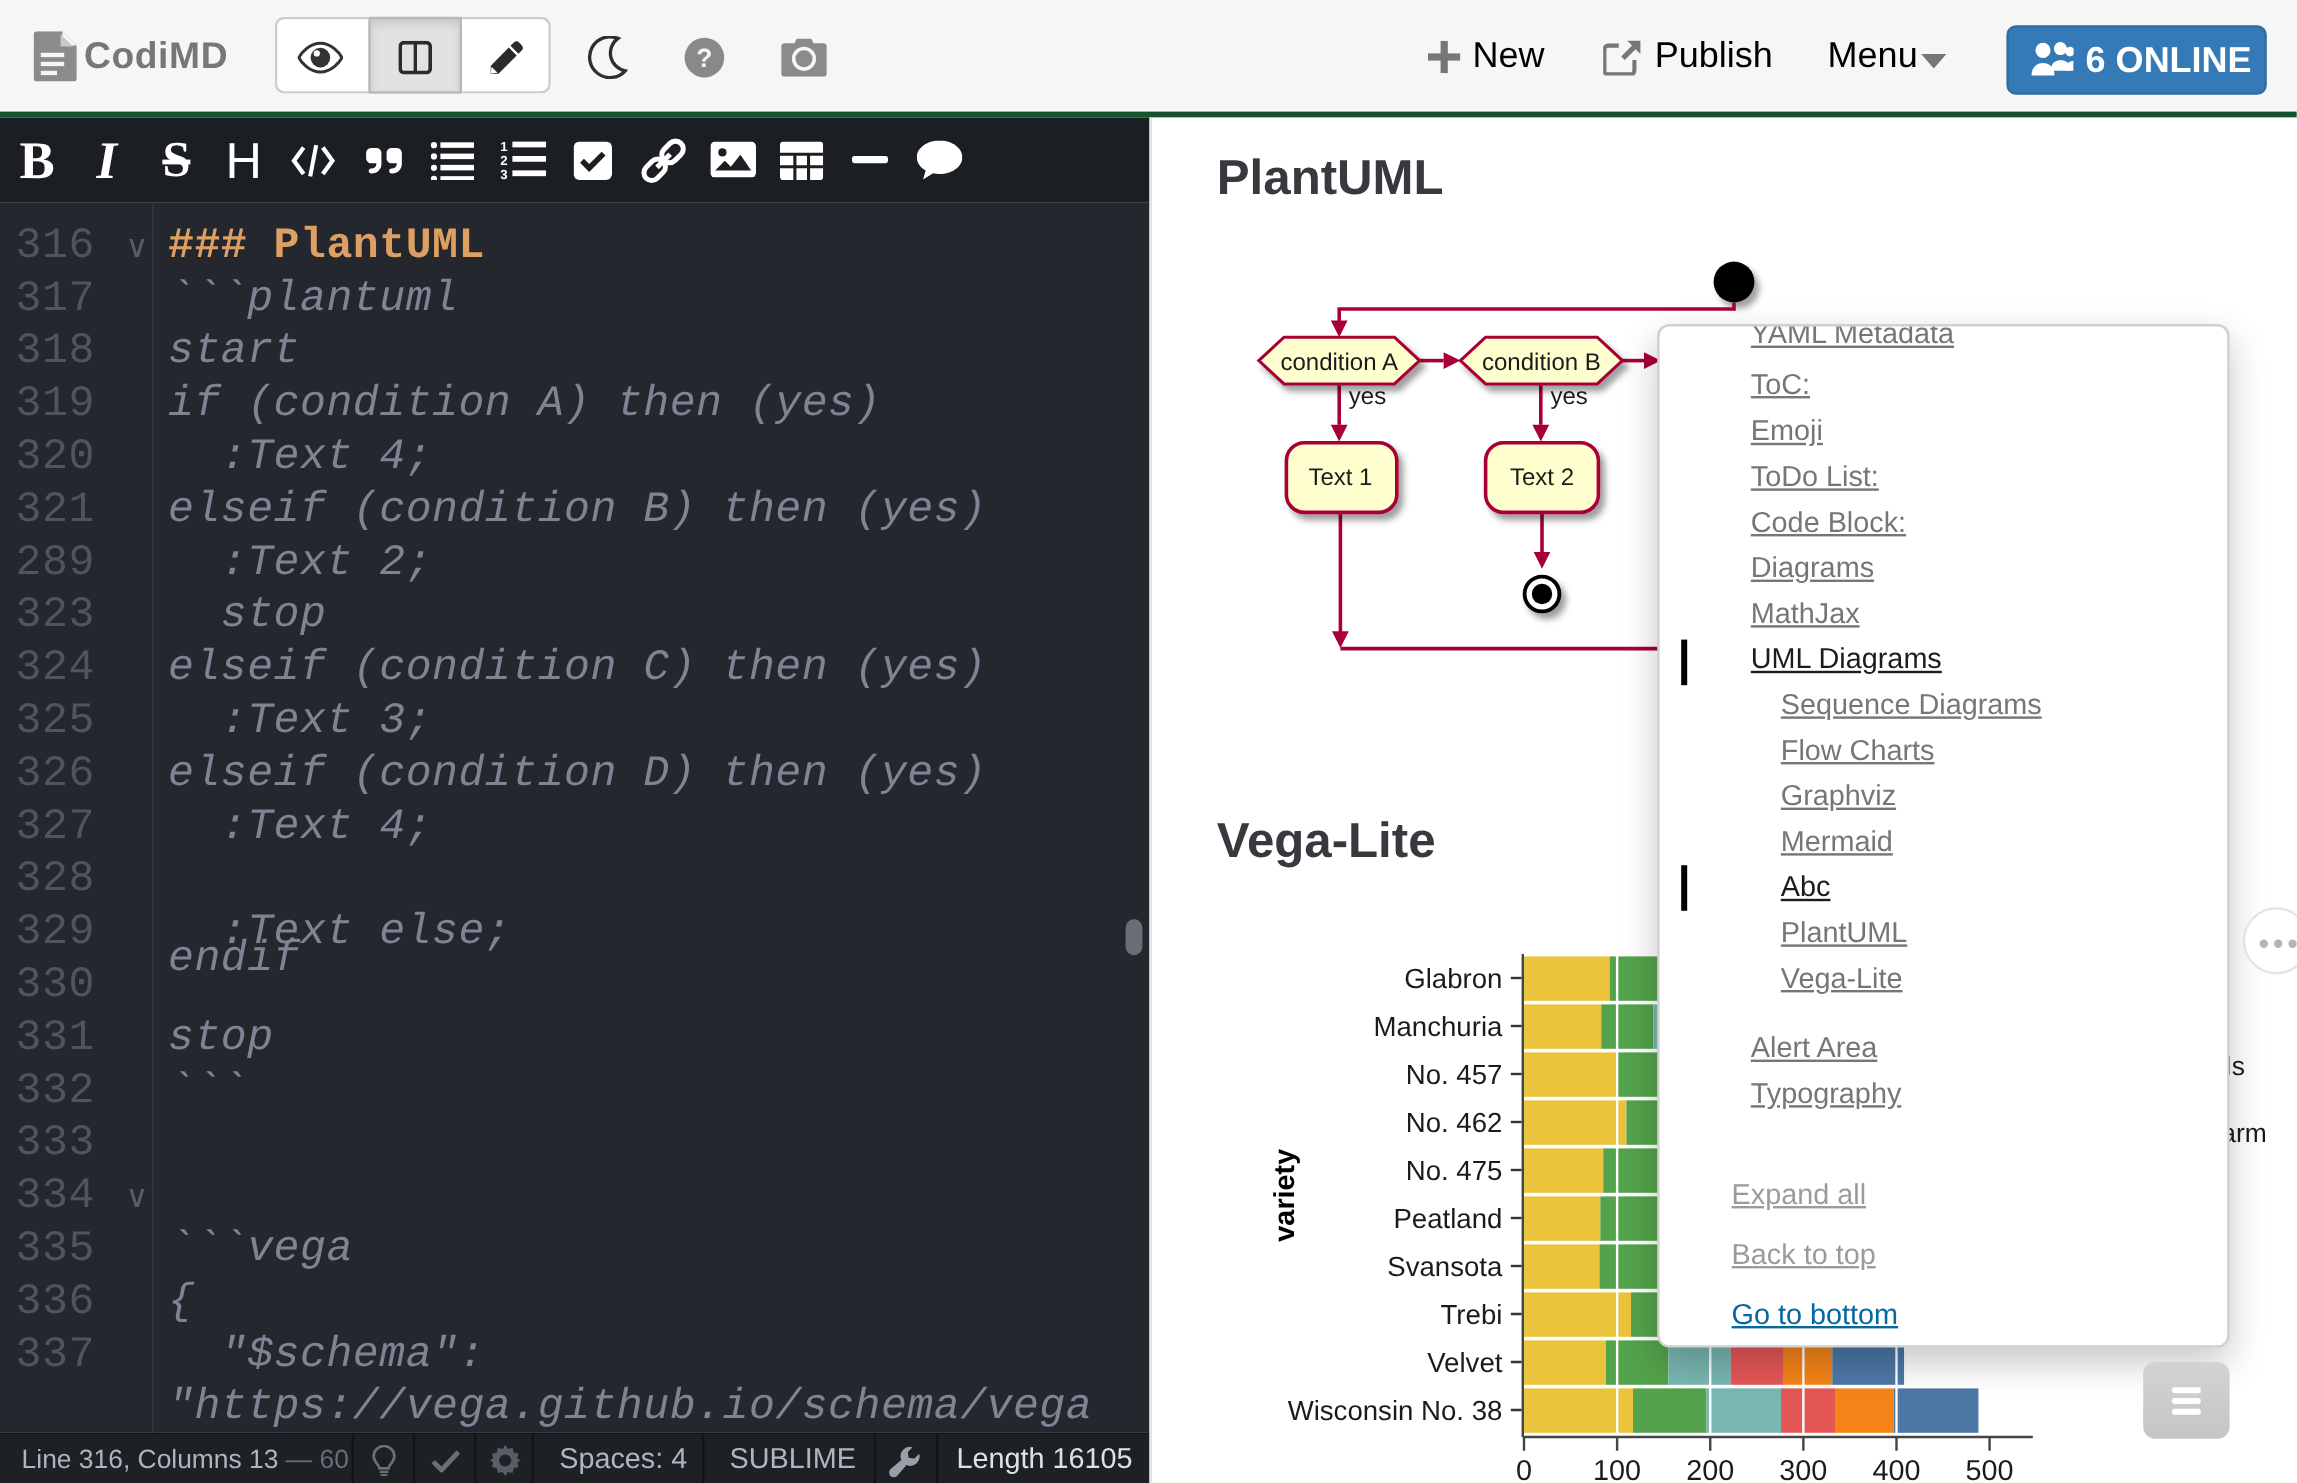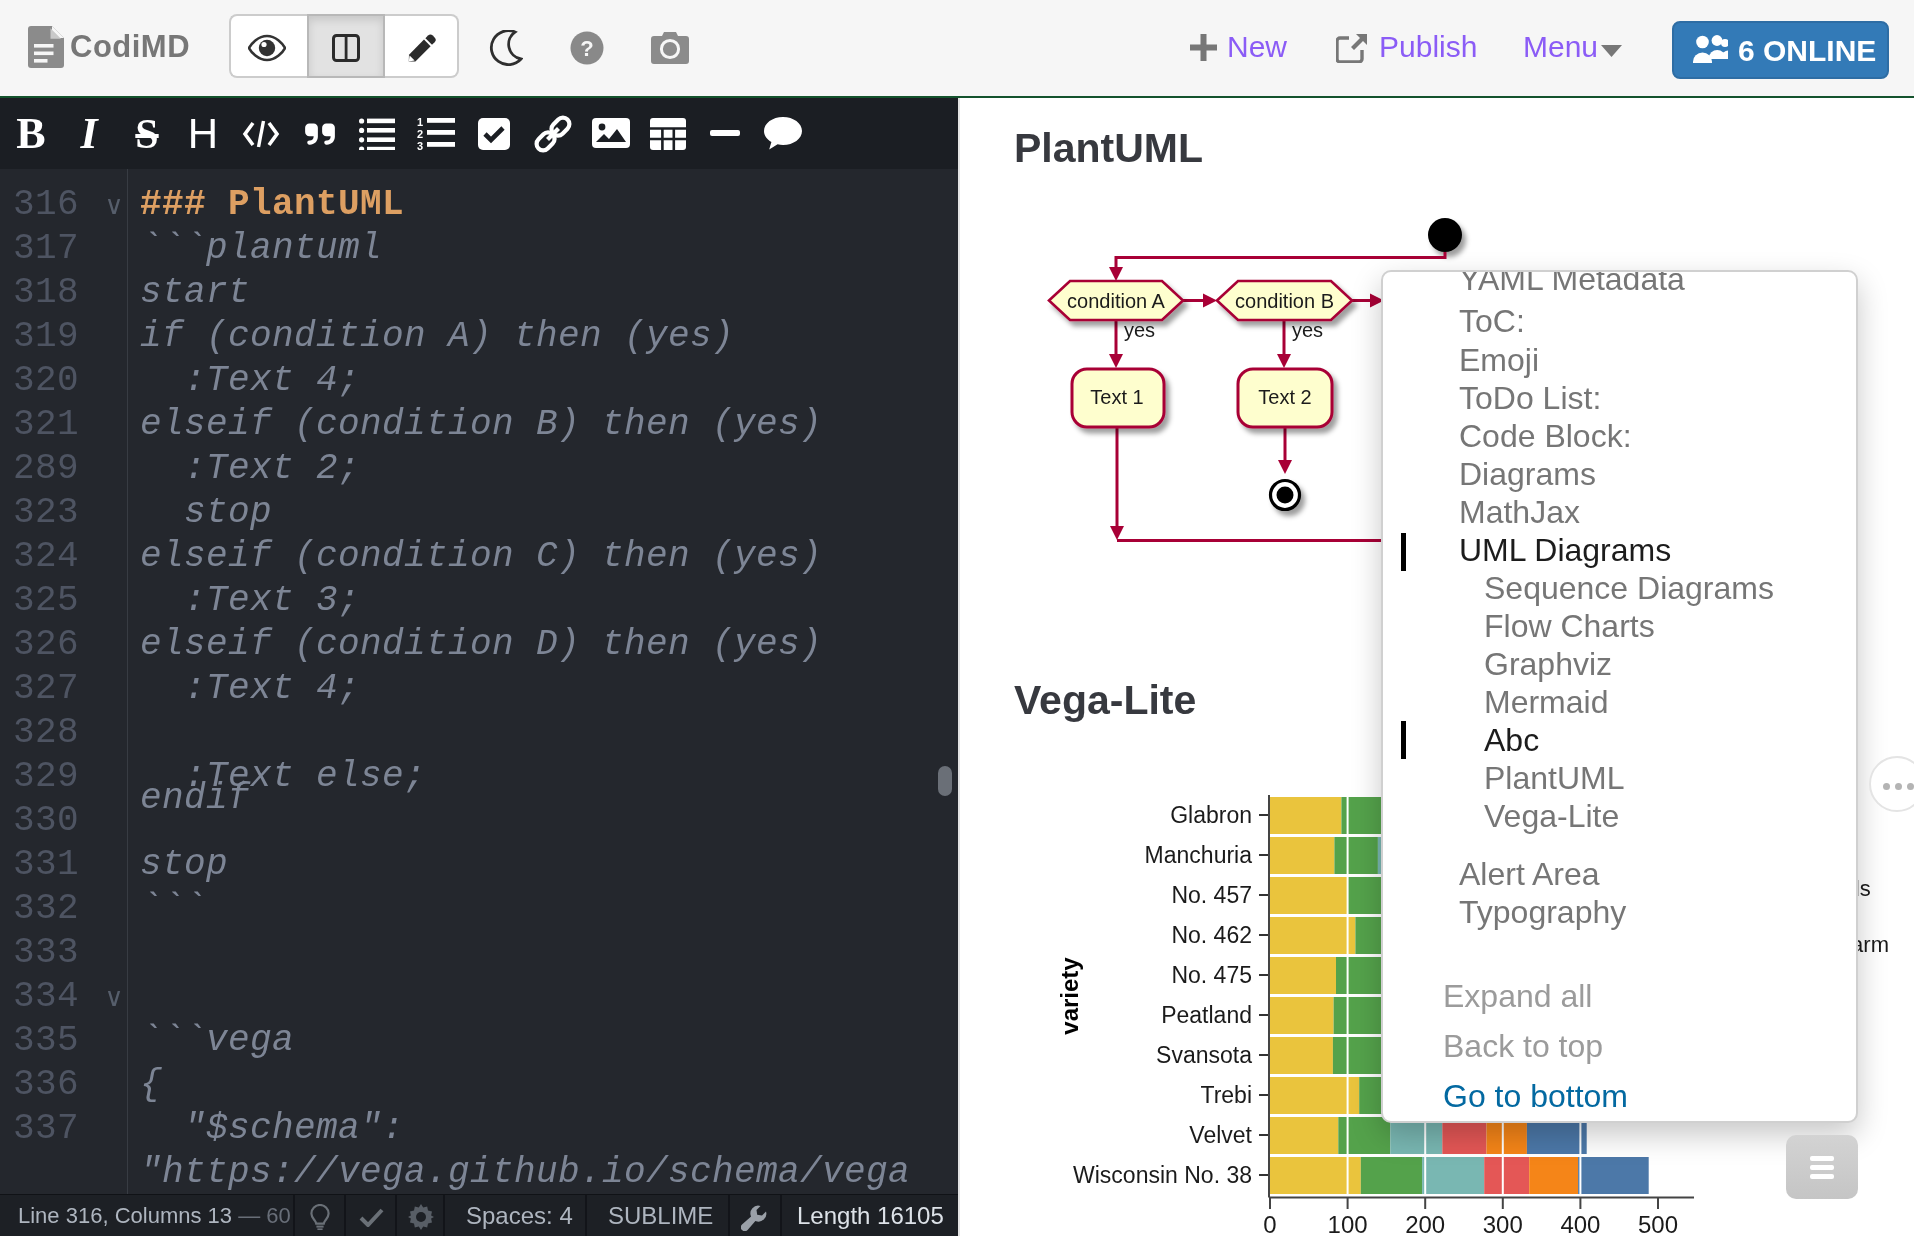--- a/index.html
+++ b/index.html
@@ -1,45 +1,45 @@
 <!DOCTYPE html>
 <html><head>
 <meta charset="utf-8">
 <style>
 * { margin:0; padding:0; box-sizing:border-box; }
 html,body { width:1914px; height:1236px; overflow:hidden; background:#fff; font-family:"Liberation Sans", sans-serif; }
 #page { position:relative; width:1914px; height:1236px; overflow:hidden; }
 .abs { position:absolute; }
 
-#navbar { position:absolute; left:0; top:0; width:1914px; height:98px; background:#f6f6f6; border-bottom:2px solid #14532d; }
+#navbar { position:absolute; left:0; top:0; width:1914px; height:98px; background:#f6f6f6; border-bottom:5px solid #14532d; }
 #brand { position:absolute; left:70px; top:29px; font-size:31px; font-weight:bold; color:#777; letter-spacing:0.5px; }
 .seg { position:absolute; top:14px; height:64px; background:#fff; border:2px solid #ccc; }
 #seg1 { left:229px; width:78px; border-radius:8px 0 0 8px; border-right:none; }
 #seg2 { left:307px; width:78px; background:#e2e2e2; border-color:#b8b8b8; box-shadow:inset 0 4px 8px rgba(0,0,0,0.12); }
 #seg3 { left:385px; width:74px; border-radius:0 8px 8px 0; border-left:none; }
-.navtxt { position:absolute; top:30px; font-size:30px; color:#8b5cf6; }
+.navtxt { position:absolute; top:30px; font-size:30px; color:#000000; }
 
 #toolbar { position:absolute; left:0; top:98px; width:958px; height:71px; background:#1b1e23; }
 #editor { position:absolute; left:0; top:169px; width:958px; height:1025px; background:#24272d; overflow:hidden; }
 #gutterline { position:absolute; left:127px; top:0; width:1px; height:1025px; background:#383c43; }
 .ln { position:absolute; width:79px; text-align:right; font-family:"Liberation Mono", monospace; font-size:36px; letter-spacing:0.4px; color:#4e5462; height:44px; line-height:44px; }
 .cl { position:absolute; left:140px; font-family:"Liberation Mono", monospace; font-size:36px; letter-spacing:0.4px; color:#7d8595; font-style:italic; height:44px; line-height:44px; white-space:pre; }
 .hdr { color:#dd9f62; font-weight:bold; font-style:normal; }
 .fold { position:absolute; left:100px; width:28px; font-size:26px; color:#565e6b; height:44px; line-height:44px; text-align:center; font-style:normal; }
 #scrollthumb { position:absolute; left:938px; top:597px; width:14px; height:30px; border-radius:7px; background:#6a6f77; }
 
 #statusbar { position:absolute; left:0; top:1194px; width:958px; height:42px; background:#1d2025; border-top:1px solid #101216; font-size:24px; color:#aeb5bf; }
 .sdiv { position:absolute; top:0; width:2px; height:42px; background:#121419; }
 .stxt { position:absolute; top:0; height:42px; line-height:42px; }
 
 #preview { position:absolute; left:958px; top:98px; width:956px; height:1138px; background:#fff; border-left:2px solid #e4e4e4; }
 h3.pv { position:absolute; font-size:41px; font-weight:bold; color:#37393f; }
 
 #dropdown { position:absolute; left:1381px; top:270px; width:477px; height:853px; background:#fff; border:2px solid #d0d0d0; border-radius:10px; box-shadow:0 12px 30px rgba(0,0,0,0.22); overflow:hidden; }
-.ti { position:absolute; font-size:32px; color:#767676; white-space:nowrap; height:38px; line-height:38px; }
+.ti { position:absolute; font-size:24px; color:#767676; white-space:nowrap; height:38px; line-height:38px;text-decoration:underline; }
 .ti.dark { color:#1c1c1c; }
 .tbar { position:absolute; left:18px; width:5px; background:#000; }
 
 #dots { position:absolute; left:1869px; top:756px; width:56px; height:56px; border-radius:50%; background:#fff; border:2px solid #e4e4e4; }
 .dot { position:absolute; top:25px; width:7px; height:7px; border-radius:50%; background:#b4b4b4; }
 #burger { position:absolute; left:1786px; top:1135px; width:72px; height:64px; border-radius:10px; background:linear-gradient(#d3d3d3,#c5c5c5); }
 .bbar { position:absolute; left:24px; width:24px; height:5px; background:#fff; border-radius:2px; }
 </style>
 </head>
 <body>

